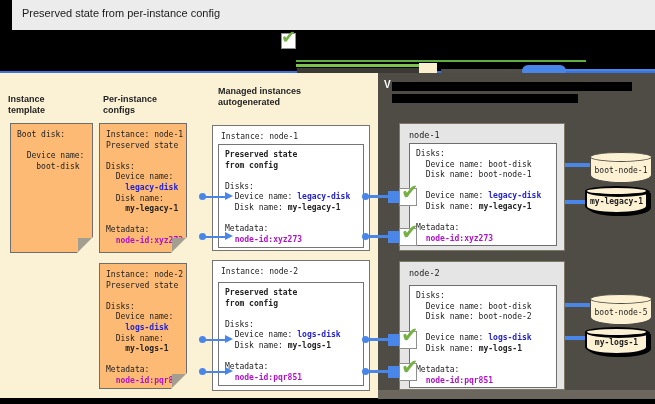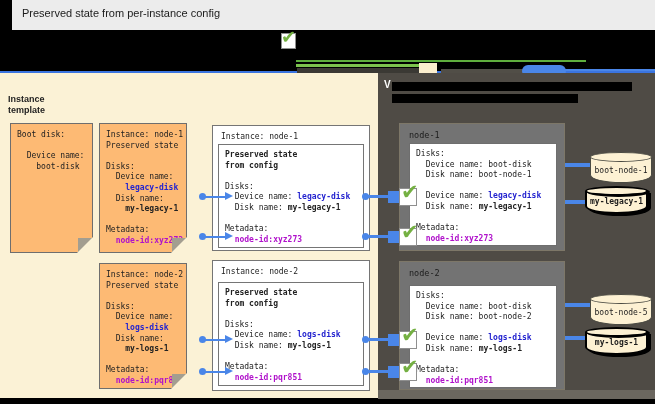--- a/index.html
+++ b/index.html
@@ -39,21 +39,21 @@
   .note::before{content:"";position:absolute;right:-1px;bottom:-1px;width:0;height:0;
     border-style:solid;border-width:15px 15px 0 0;border-color:#a39e90 transparent transparent transparent;}
   .note::after{content:"";position:absolute;right:-1px;bottom:-1px;width:0;height:0;
     border-style:solid;border-width:0 0 16px 16px;border-color:transparent transparent #fbf2d6 transparent;}
   .note .code{padding:6px 0 0 6px;}
   .mi-outer{position:absolute;background:#fff;border:1px solid #757575;box-sizing:border-box;}
   .mi-label{position:absolute;left:8px;font-family:"DejaVu Sans Mono","Liberation Mono",monospace;
             font-size:8px;color:#222;white-space:pre;}
   .mi-inner{position:absolute;border:1px solid #757575;box-sizing:border-box;background:#fff;}
   .mi-inner .code{padding:5px 0 0 6px;}
-  .nodebox{position:absolute;background:#737373;border:1px solid #7d7768;box-sizing:border-box;}
+  .nodebox{position:absolute;background:#e5e5e5;border:1px solid #7d7768;box-sizing:border-box;}
   .node-label{position:absolute;left:9px;top:6px;font-family:"DejaVu Sans Mono","Liberation Mono",monospace;
               font-size:8.5px;color:#1c1c1c;}
   .node-inner{position:absolute;background:#fff;border:1px solid #6e6e6e;box-sizing:border-box;}
   .node-inner .code{padding:5px 0 0 6px;}
   
   .dot{position:absolute;width:7px;height:7px;border-radius:50%;background:#4a86e8;}
   .ah{position:absolute;width:0;height:0;border-style:solid;
       border-width:4.5px 0 4.5px 8px;border-color:transparent transparent transparent #4a86e8;}
   .bluesq{position:absolute;width:12px;height:12px;background:#4a86e8;}
   .badge{position:absolute;width:18px;height:18px;background:#fff;border:1px solid #8f8f8f;box-sizing:border-box;}
@@ -99,21 +99,27 @@
   <div class="abs gray-strip"></div>
 
   <div class="abs vfrag">V</div>
   <div class="redact" style="left:392px;top:82px;width:240px;height:9px;"></div>
   <div class="redact" style="left:392px;top:94px;width:186px;height:9px;"></div>
 
   <div class="abs hd" style="left:8px;top:94px;">
     <div>Instance</div>
     <div>template</div>
   </div>
+  <div class="abs hd" style="left:103px;top:94px;">
+    <div>Per-instance</div>
+    <div>configs</div>
+  </div>
   <div class="abs hd" style="left:218px;top:86px;line-height:10.5px;">
+    <div>Managed instances</div>
+    <div>autogenerated</div>
   </div>
 
   <div class="note" style="left:10px;top:123px;width:83px;height:130px;">
     <div class="code"><div><span>Boot disk:</span></div><div>&nbsp;</div><div><span>  Device name:</span></div><div><span>    boot-disk</span></div></div>
   </div>
 
   <div class="note" style="left:99px;top:123px;width:88px;height:130px;">
     <div class="code"><div><span>Instance: node-1</span></div><div><span>Preserved state</span></div><div>&nbsp;</div><div><span>Disks:</span></div><div><span>  Device name:</span></div><div><span>    </span><span class="blue">legacy-disk</span></div><div><span>  Disk name:</span></div><div><span>    </span><span class="b">my-legacy-1</span></div><div>&nbsp;</div><div><span>Metadata:</span></div><div><span>  </span><span class="mag">node-id:xyz273</span></div></div>
   </div>
   <div class="note" style="left:99px;top:263px;width:88px;height:126px;">

